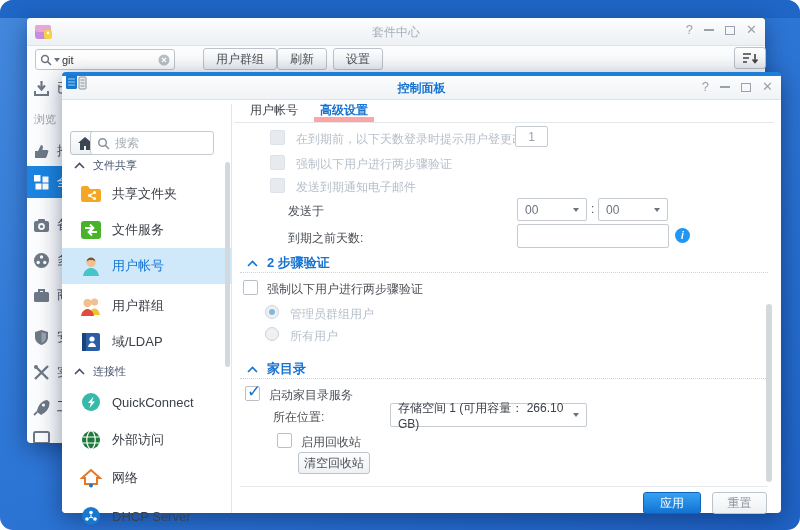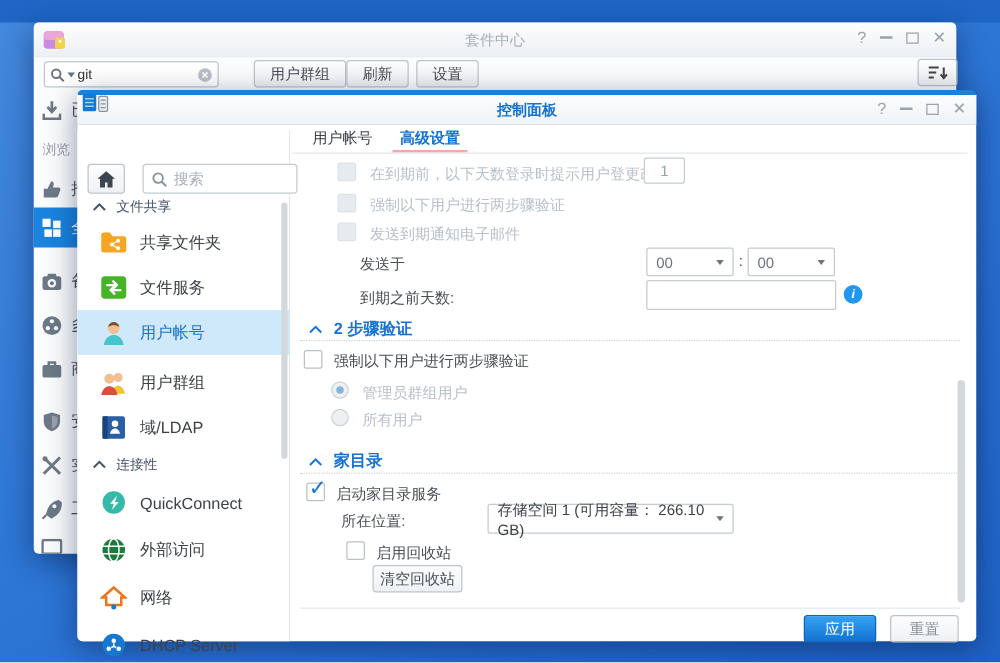--- a/index.html
+++ b/index.html
@@ -1,19 +1,19 @@
 <!DOCTYPE html>
 <html><head>
 <meta charset="utf-8">
 <style>
   * { margin:0; padding:0; box-sizing:border-box; }
   html,body { width:800px; height:530px; overflow:hidden;
     font-family:"Liberation Sans","DejaVu Sans",sans-serif; font-size:12px; color:#3c4148; }
   #screen { position:relative; width:800px; height:530px; overflow:hidden;
-    background:linear-gradient(150deg,#4489dd 0%,#2e77d6 45%,#1f63c6 100%); }
+    background:linear-gradient(150deg,#4489dd 0%,#2e77d6 45%,#1f63c6 100%);border-radius:13px; }
   .abs { position:absolute; }
   #topbar { left:0; top:0; width:800px; height:18px; background:#1f66c6; }
 
   
   .win { position:absolute; background:#fff; border-radius:4px;
     box-shadow:0 6px 24px rgba(0,20,60,.45); }
   #pc-win { left:27px; top:18px; width:738px; height:425px; background:#fbfcfd; }
   #cp-win { left:62px; top:72px; width:719px; height:441px; border-top:4px solid #1e7fd8; z-index:5; }
 
   .titlebar { position:absolute; left:0; top:0; right:0; height:28px;
@@ -41,35 +41,35 @@
     color:#4a4f55; font-size:13px; white-space:nowrap; }
   .pc-sec { position:absolute; left:7px; color:#9aa1aa; font-size:11px; }
   .pc-sel { position:absolute; left:0; width:230px; height:32px; background:#1a84e0; }
 
   
   #cp-side { position:absolute; left:0; top:28px; bottom:0; width:170px; background:#fff;
     border-right:1px solid #e2e6ea; border-radius:0 0 0 4px; }
   .home-btn { position:absolute; left:8px; top:27px; width:30px; height:24px;
     background:linear-gradient(#fdfdfe,#eef1f4); border:1px solid #bcc3ca; border-radius:3px;
     display:flex; align-items:center; justify-content:center; }
-  #cp-search { position:absolute; left:52px; top:27px; width:124px; height:24px; background:#fff;
+  #cp-search { position:absolute; left:28px; top:27px; width:124px; height:24px; background:#fff;
     border:1px solid #c5cbd1; border-radius:3px; display:flex; align-items:center; padding:0 6px; gap:5px; }
   #cp-search input { border:none; outline:none; width:80px; font-size:12px; color:#333;
     font-family:inherit; background:transparent; }
   #cp-search input::placeholder { color:#a8b0b8; }
   .side-sec { position:absolute; left:12px; display:flex; gap:8px; align-items:center;
     color:#44516b; font-size:11px; }
   .side-item { position:absolute; left:0; width:170px; height:36px; display:flex; align-items:center;
     padding-left:18px; gap:10px; color:#3c4148; font-size:13px; cursor:default; }
   .side-item.sel { background:#cfe9fb; color:#1673d2; }
   .vscroll { position:absolute; width:5px; border-radius:3px; background:#d3d8dd; }
 
   
   .tab { position:absolute; top:26px; height:20px; padding:0 6px; font-size:12px; color:#3c4148; }
-  .tab.sel { color:#1673d2; font-weight:bold; border-bottom:2px solid #fca5a5; }
+  .tab.sel { color:#1673d2; font-weight:bold; border-bottom:5px solid #fca5a5; }
   #tab-divider { position:absolute; left:172px; top:46px; width:540px; border-top:1px solid #e3e7ea; }
 
   .cb { position:absolute; width:15px; height:15px; border:1px solid #b9c0c8; border-radius:2px; background:#fff; }
   .cb.dis { background:#e7ebf0; border-color:#dde2e8; }
   .cb .tick { position:absolute; left:1px; top:-6px; color:#1673d2; font-size:17px; font-weight:bold; }
   .radio { position:absolute; width:14px; height:14px; border-radius:50%;
     background:#eef1f4; border:1px solid #ccd2d8; }
   .radio.sel::after { content:""; position:absolute; left:3px; top:3px; width:6px; height:6px;
     border-radius:50%; background:#85b7dd; }
   .lbl { position:absolute; white-space:nowrap; color:#4a4f55; }

